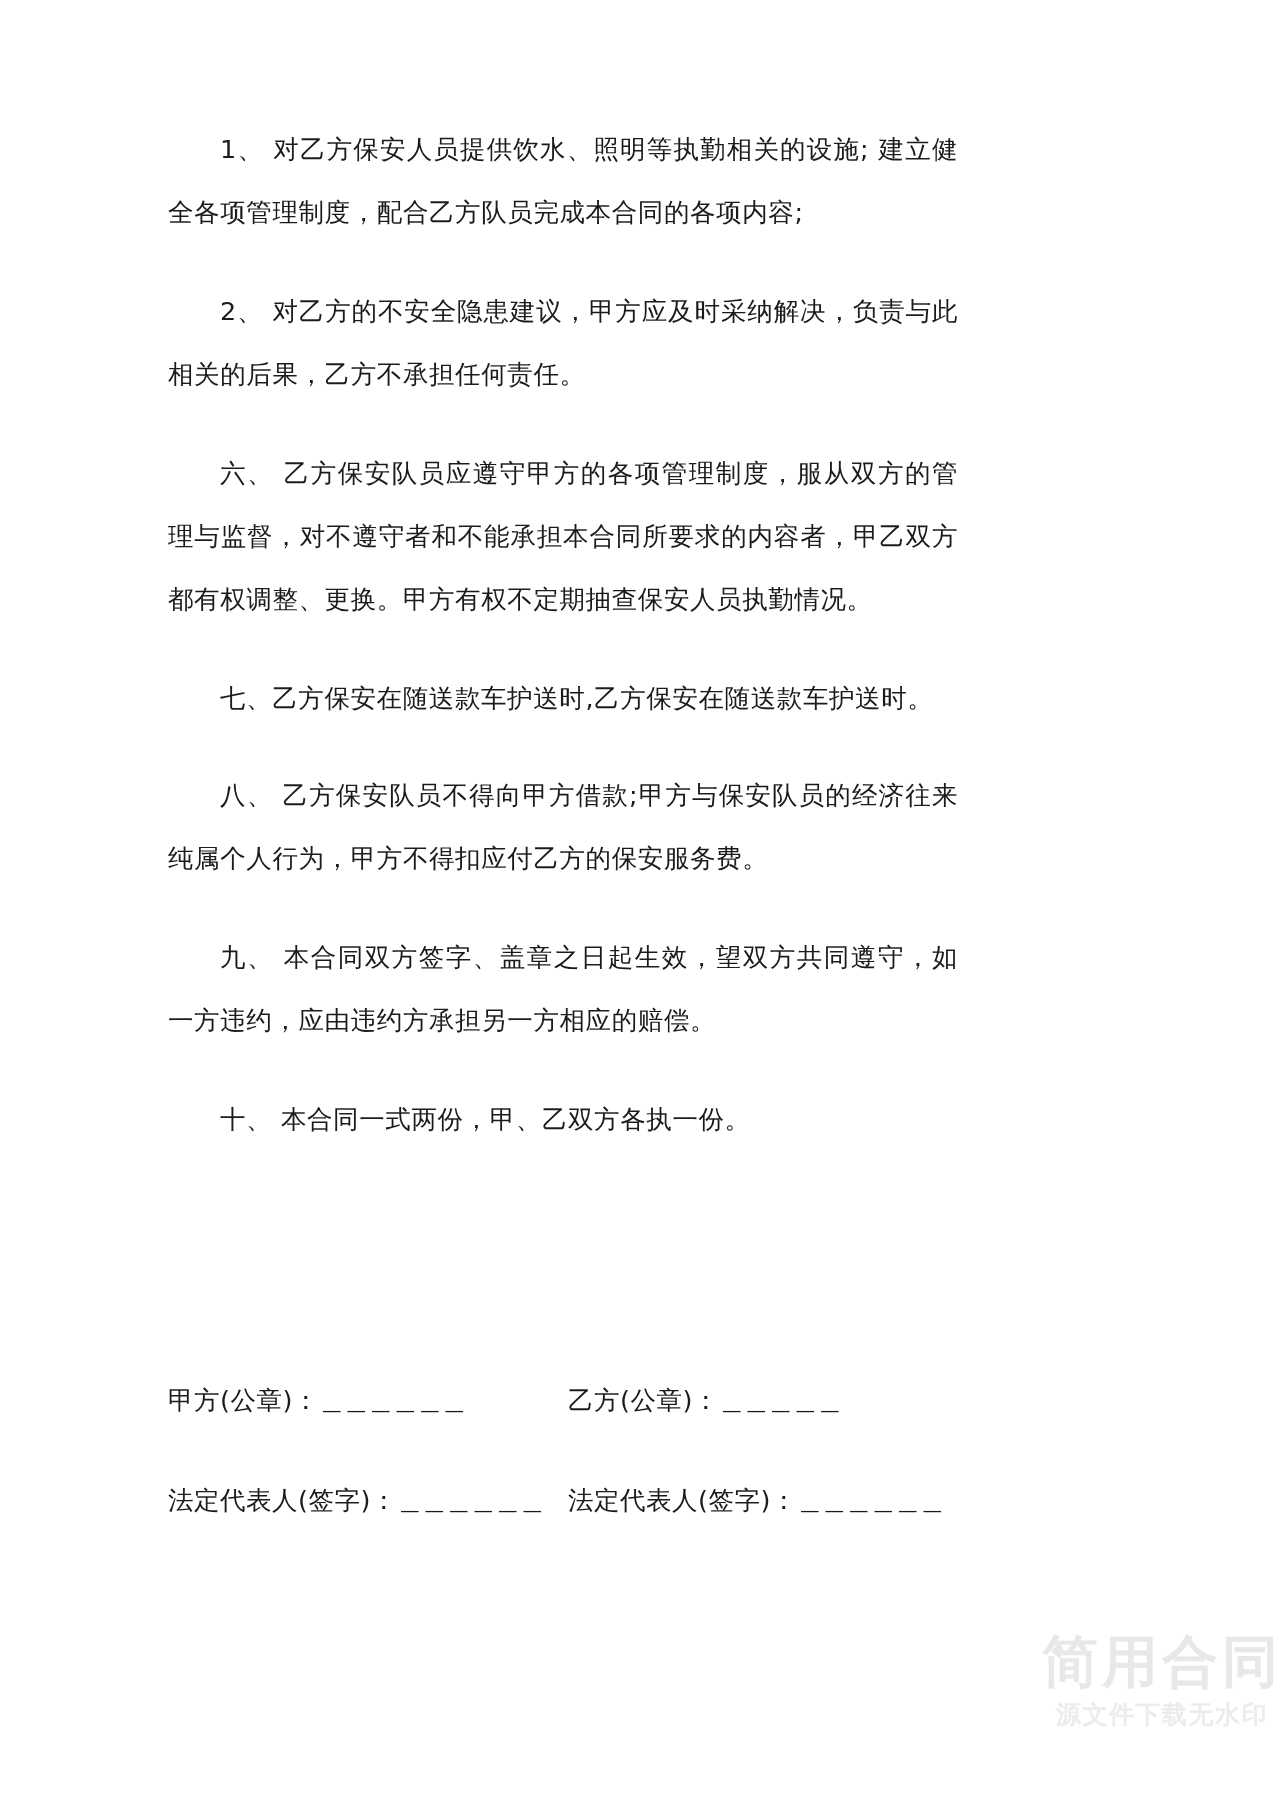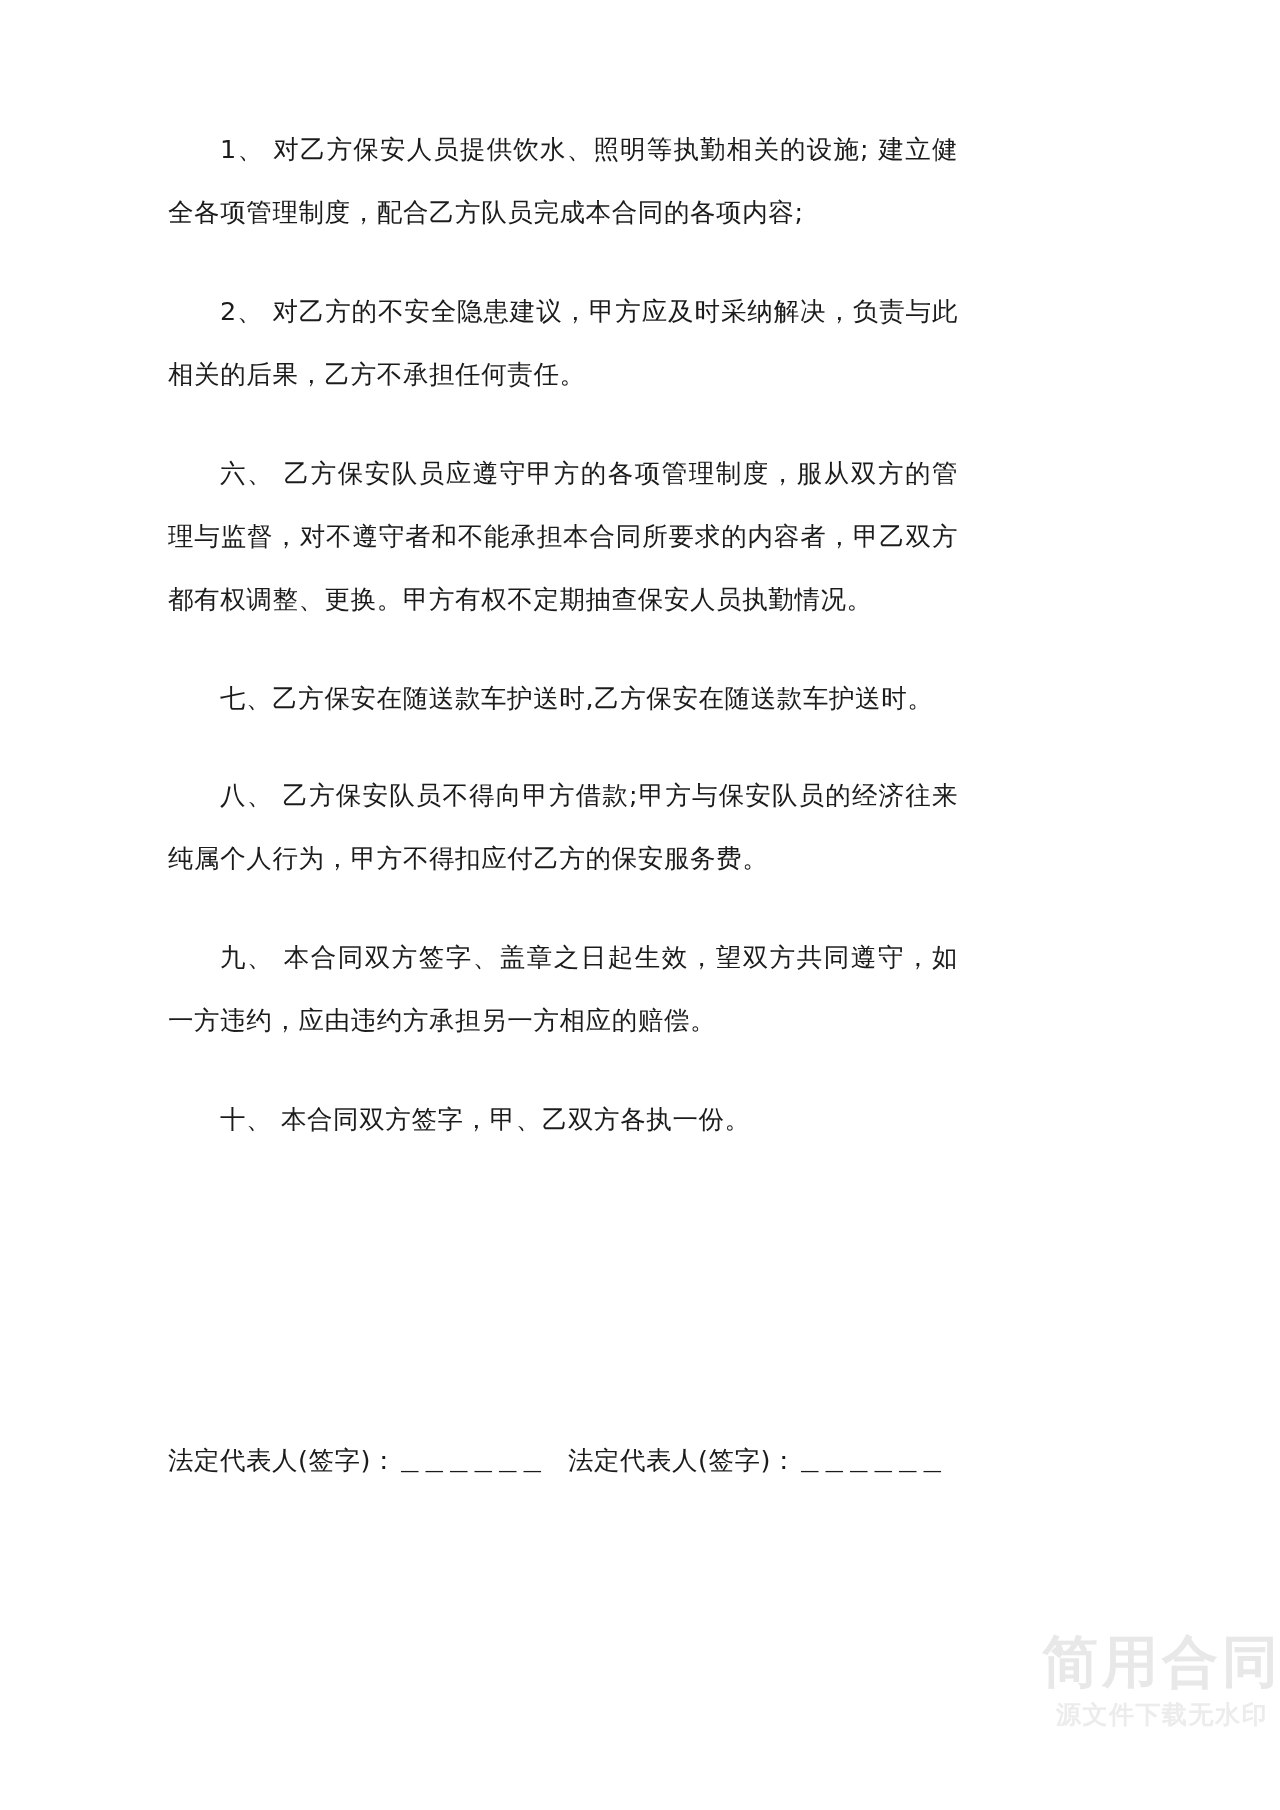--- a/index.html
+++ b/index.html
@@ -109,26 +109,32 @@
 
 <div class="page">
 
   <div class="doc-body">
     <p class="para indent">1、 对乙方保安人员提供饮水、照明等执勤相关的设施; 建立健全各项管理制度，配合乙方队员完成本合同的各项内容;</p>
     <p class="para indent">2、 对乙方的不安全隐患建议，甲方应及时采纳解决，负责与此相关的后果，乙方不承担任何责任。</p>
     <p class="para indent">六、 乙方保安队员应遵守甲方的各项管理制度，服从双方的管理与监督，对不遵守者和不能承担本合同所要求的内容者，甲乙双方都有权调整、更换。甲方有权不定期抽查保安人员执勤情况。</p>
     <p class="para indent tight">七、乙方保安在随送款车护送时,乙方保安在随送款车护送时。</p>
     <p class="para indent">八、 乙方保安队员不得向甲方借款;甲方与保安队员的经济往来纯属个人行为，甲方不得扣应付乙方的保安服务费。</p>
     <p class="para indent">九、 本合同双方签字、盖章之日起生效，望双方共同遵守，如一方违约，应由违约方承担另一方相应的赔偿。</p>
-    <p class="para indent">十、 本合同双方签字，甲、乙双方各执一份。</p>
+    <p class="para indent">十、 本合同一式两份，甲、乙双方各执一份。</p>
   </div>
 
   <div class="sig-block">
 
     <div class="sig-row">
+      <div class="sig-col left">
+        <span>甲方(公章)：</span><span class="sig-blank">＿＿＿＿＿＿</span>
+      </div>
+      <div class="sig-col">
+        <span>乙方(公章)：</span><span class="sig-blank">＿＿＿＿＿</span>
+      </div>
     </div>
 
     <div class="sig-row">
       <div class="sig-col left">
         <span>法定代表人(签字)：</span><span class="sig-blank">＿＿＿＿＿＿</span>
       </div>
       <div class="sig-col">
         <span>法定代表人(签字)：</span><span class="sig-blank">＿＿＿＿＿＿</span>
       </div>
     </div>

